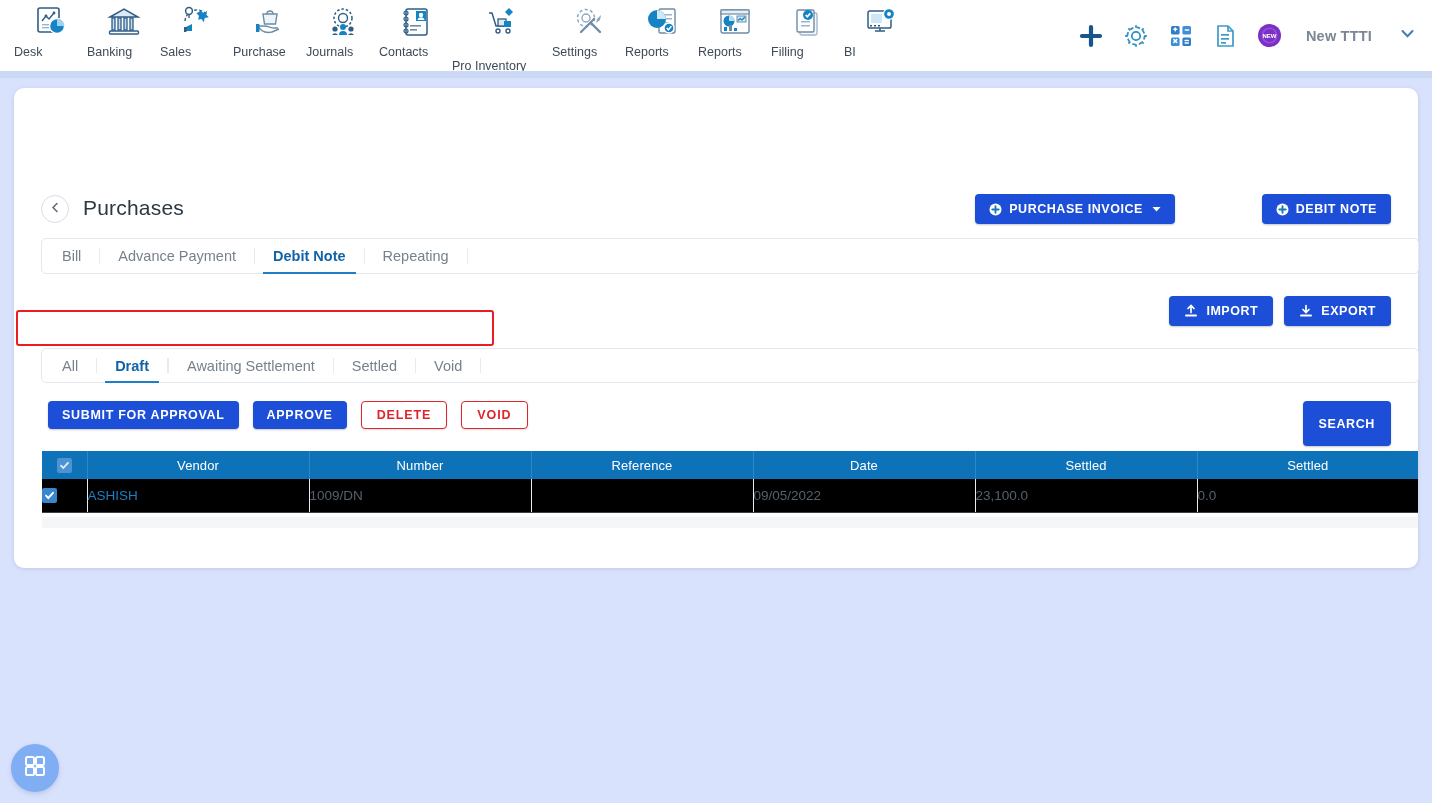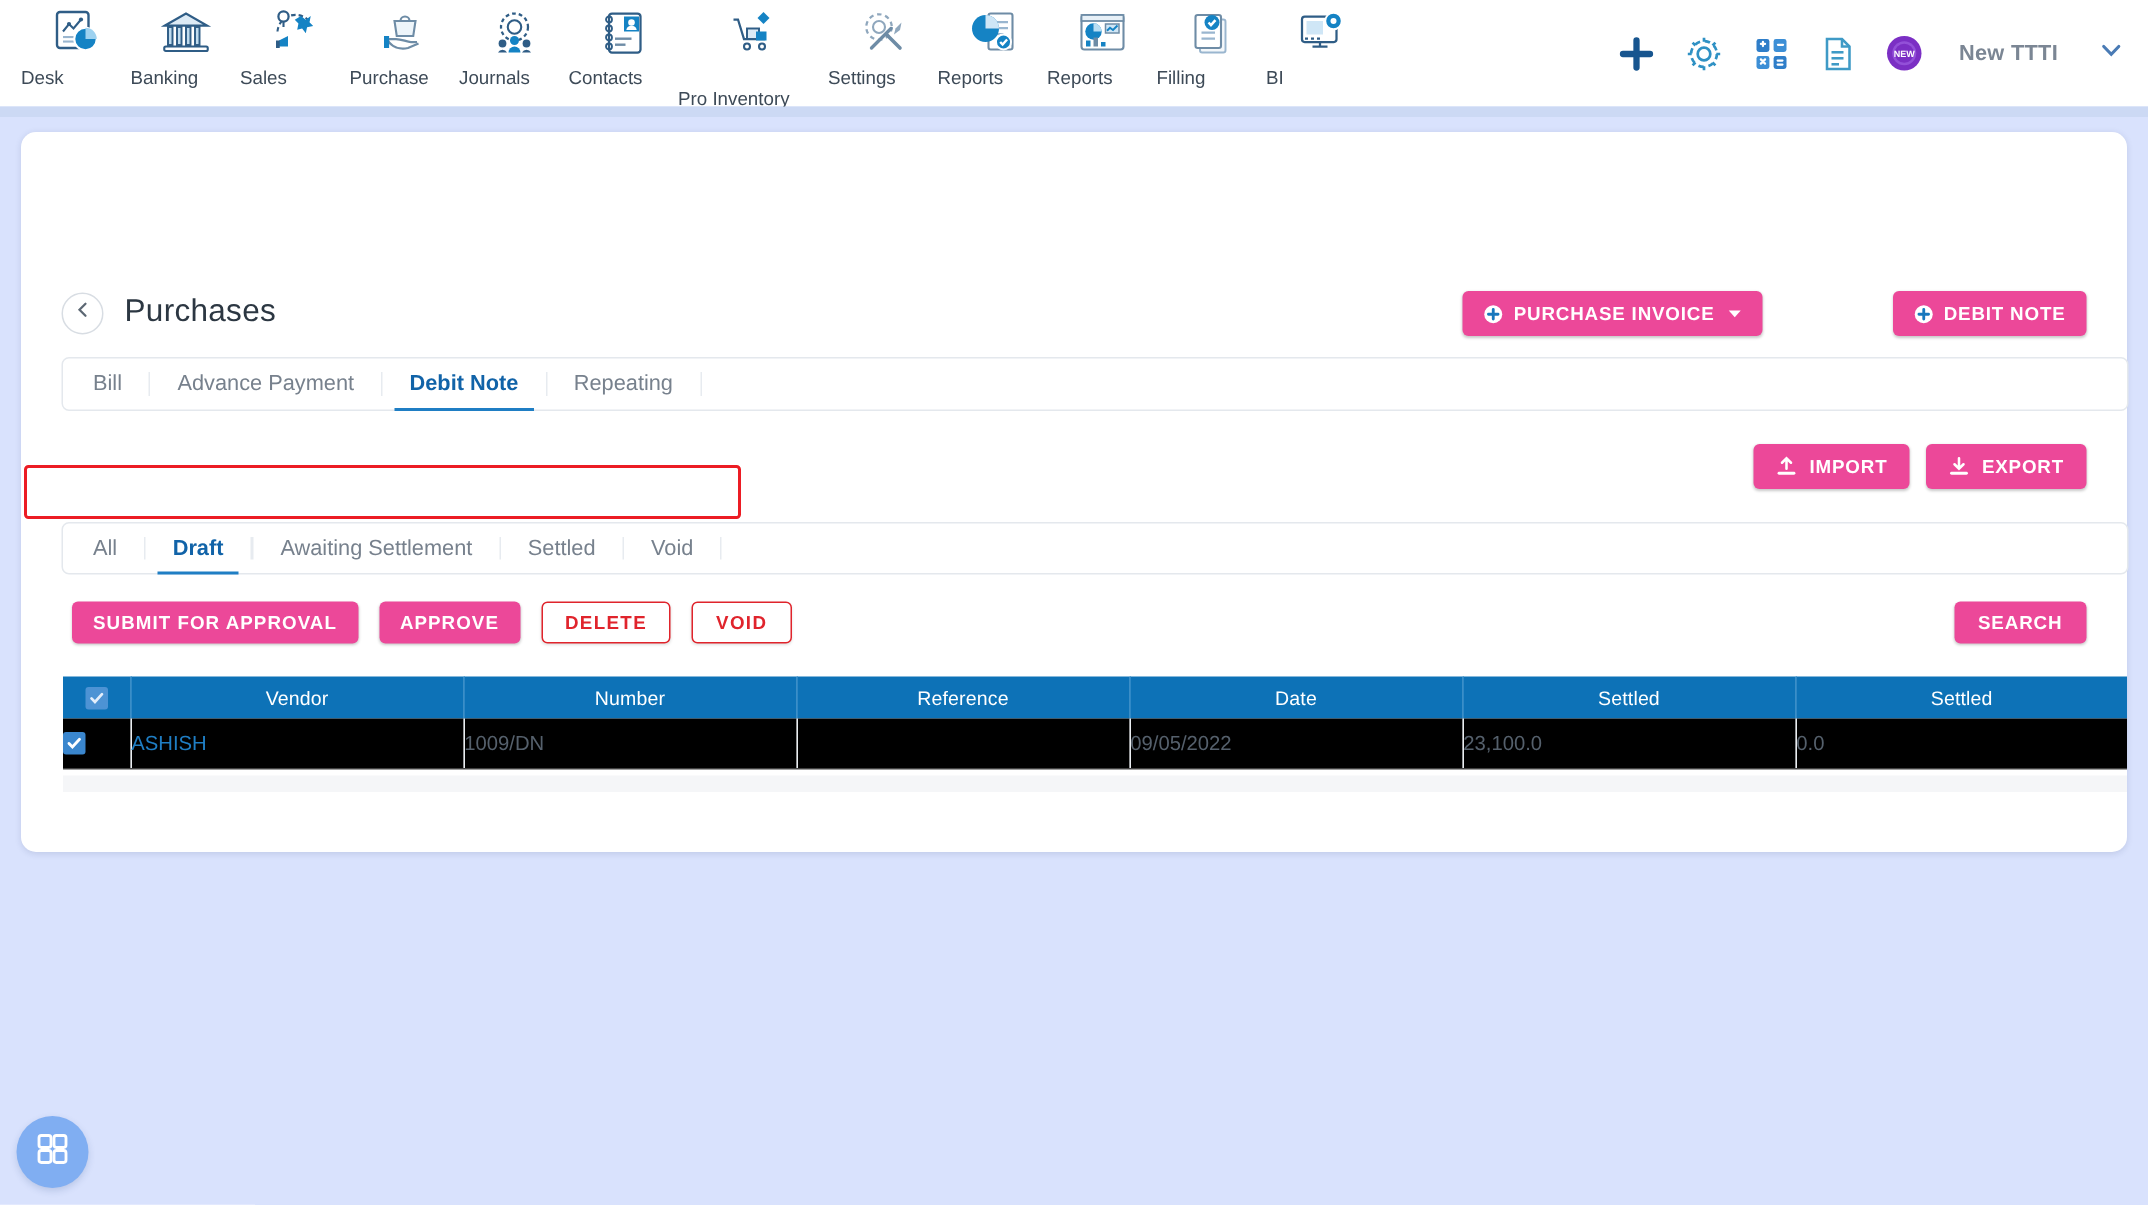--- a/index.html
+++ b/index.html
@@ -58,21 +58,21 @@
     position: absolute; left: 69px; top: 108px;
     font-size: 21px; color: #2c3742; font-weight: normal; letter-spacing: .2px;
   }
 
   .btn {
     border: none; border-radius: 4px; cursor: pointer;
     font-family: "Liberation Sans", sans-serif;
     display: inline-flex; align-items: center; justify-content: center;
   }
   .btn-primary {
-    background: #ec4899; color: #fff; font-size: 12.5px; font-weight: bold;
+    background: #1d4ed8; color: #fff; font-size: 12.5px; font-weight: bold;
     letter-spacing: .55px; height: 30px; padding: 0 14px;
     box-shadow: 0 1px 2px rgba(0,0,0,.22);
   }
   .btn-pi {
     position: absolute; right: 243px; top: 106px; height: 30px;
   }
   .btn-dn {
     position: absolute; right: 27px; top: 106px; height: 30px;
   }
   .circ-plus { margin-right: 7px; display: inline-flex; }
@@ -115,21 +115,21 @@
   }
   .actions { position: absolute; left: 34px; top: 313px; display: flex; gap: 14px; }
   .btn-act { height: 28px; padding: 0 14px; font-size: 12.5px; font-weight: bold; letter-spacing: .7px; }
   .btn-outline-red {
     background: #fff; color: #e0242c; border: 1px solid #e0242c;
     border-radius: 4px; height: 28px; padding: 0 15px;
     font-size: 12.5px; font-weight: bold; letter-spacing: .9px;
     box-shadow: 0 1px 2px rgba(0,0,0,.13);
   }
   .btn-search {
-    position: absolute; right: 27px; top: 313px; height: 28px; padding: 0 16px;
+    position: absolute; right: 27px; top: 313px; height: 45px; padding: 0 16px;
     font-size: 12.5px; font-weight: bold; letter-spacing: .6px;
   }
 
   
   .table-wrap {
     position: absolute; left: 28px; top: 363px; width: 1376px;
   }
   table.grid { width: 100%; border-collapse: collapse; table-layout: fixed; }
   table.grid thead th {
     background: #0d72b7; color: #ffffff; font-size: 13px; font-weight: normal;

